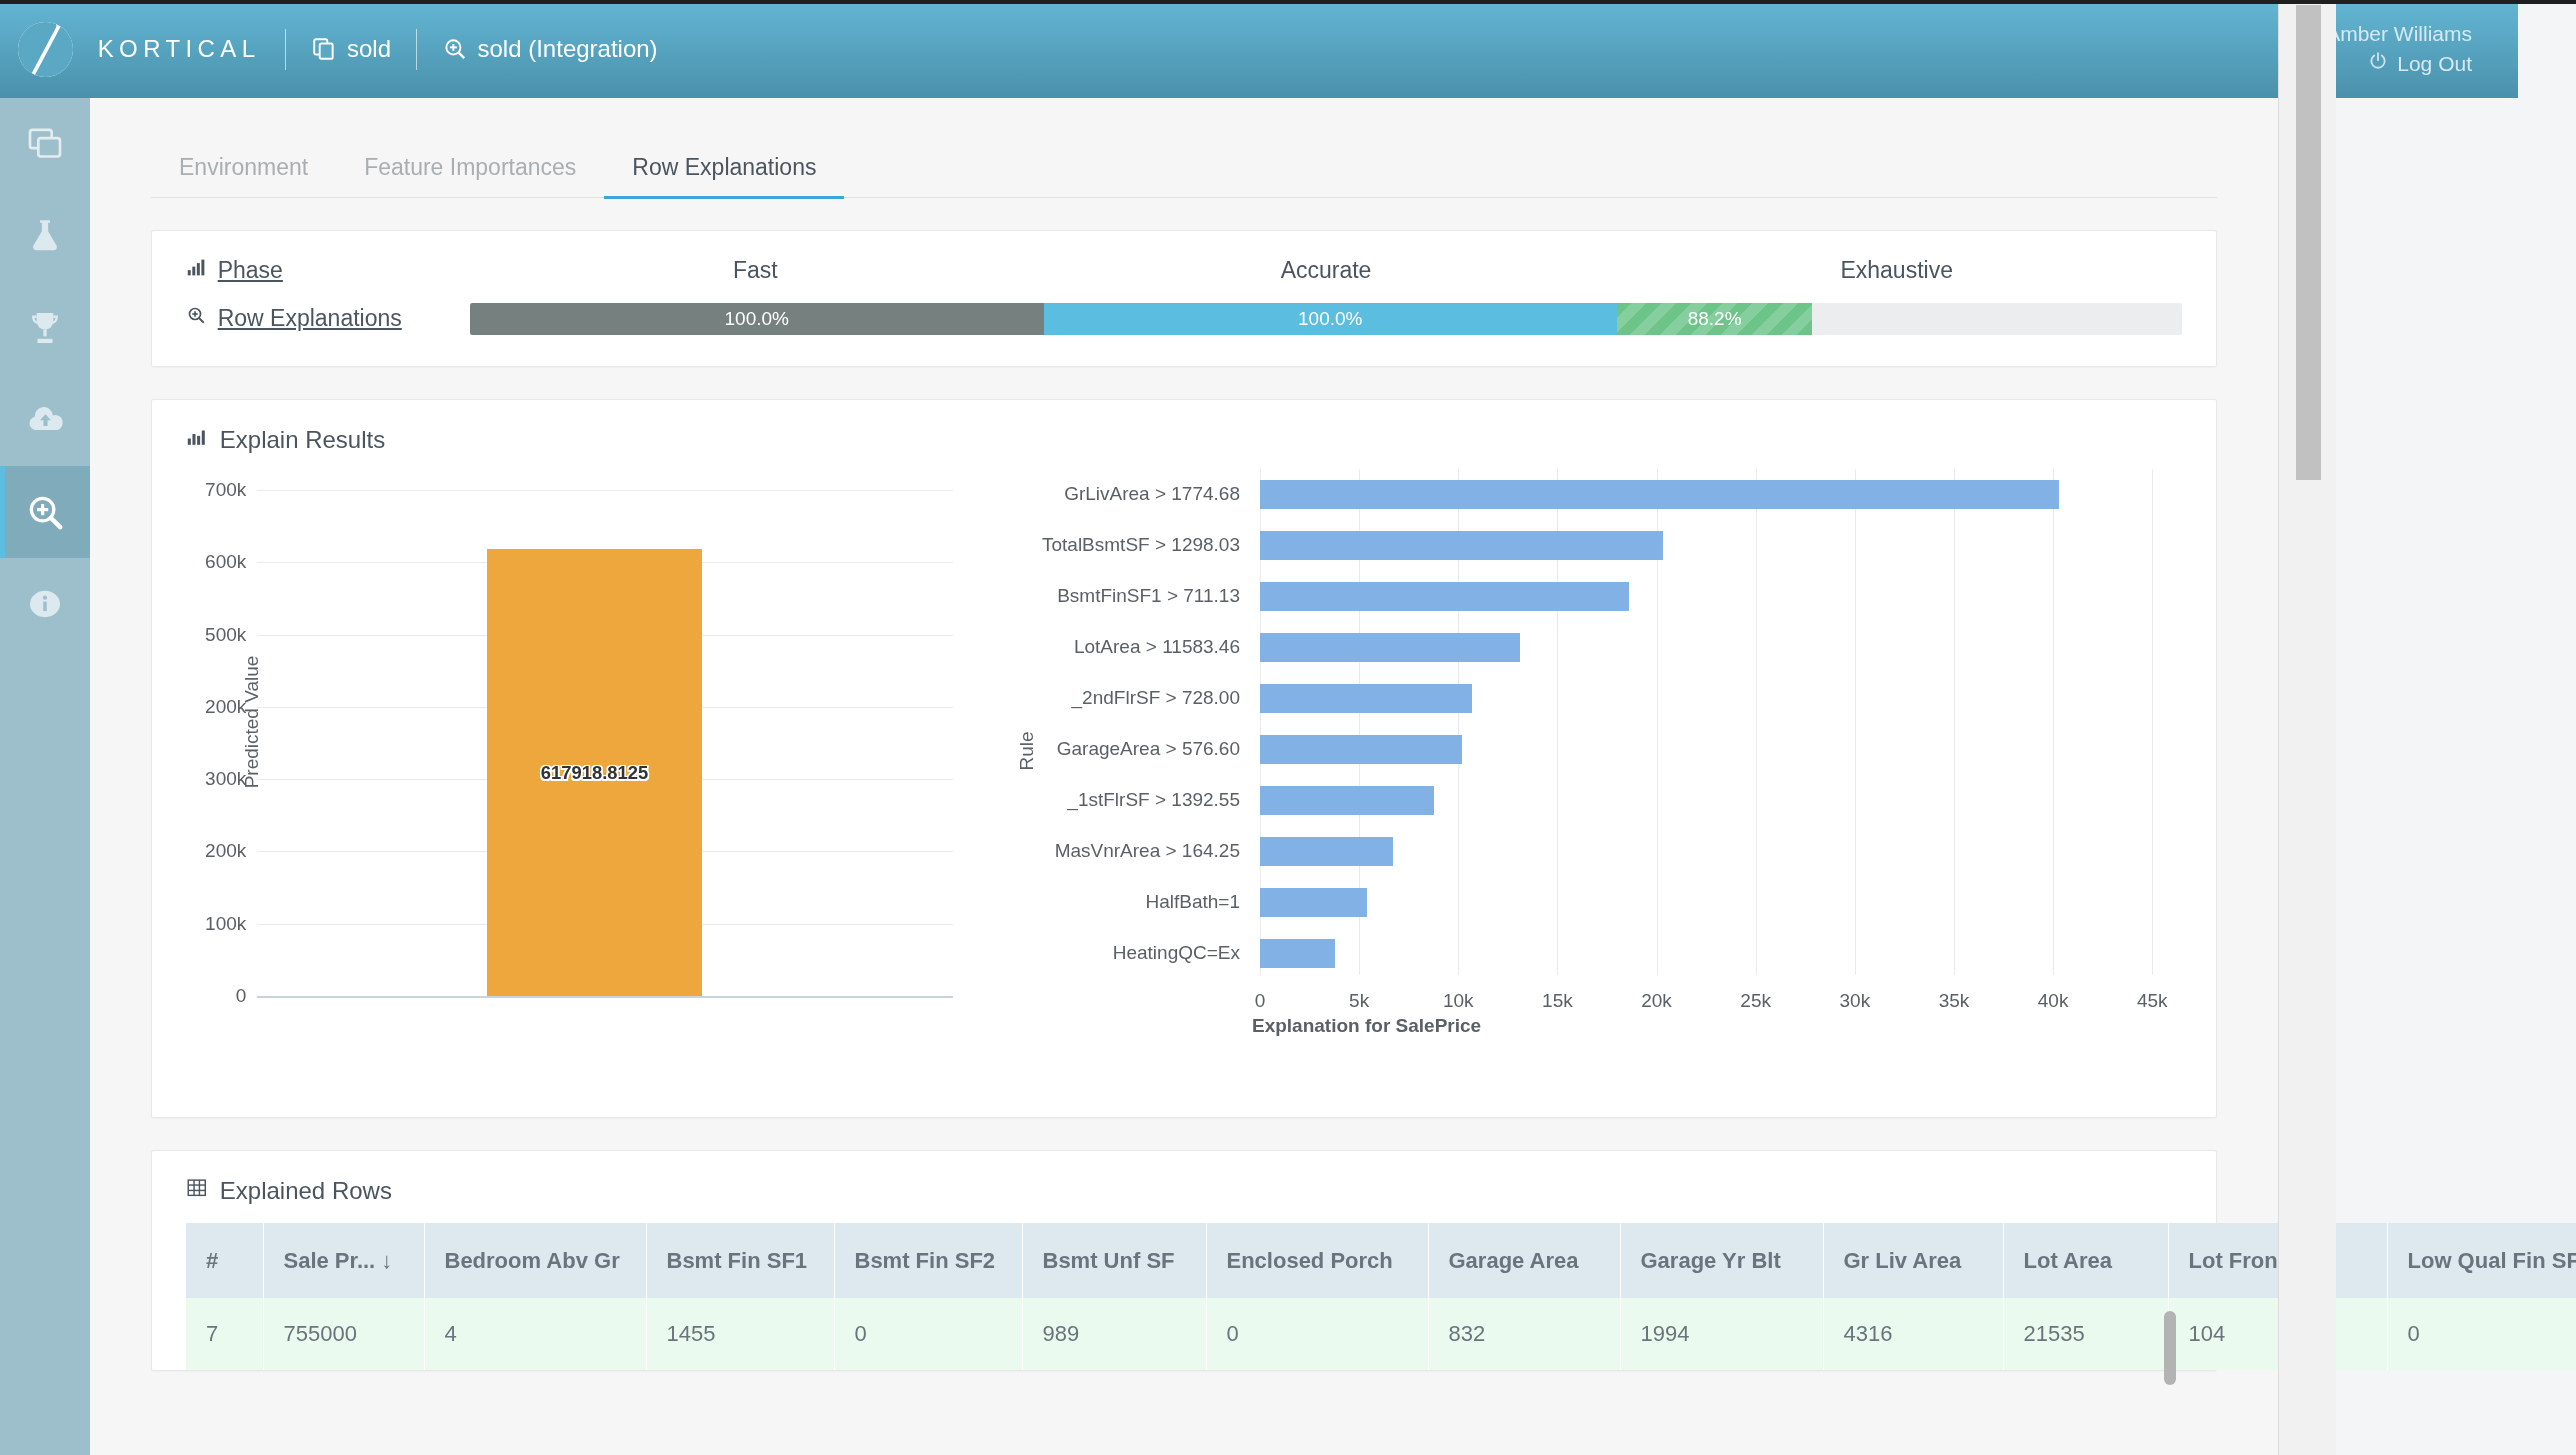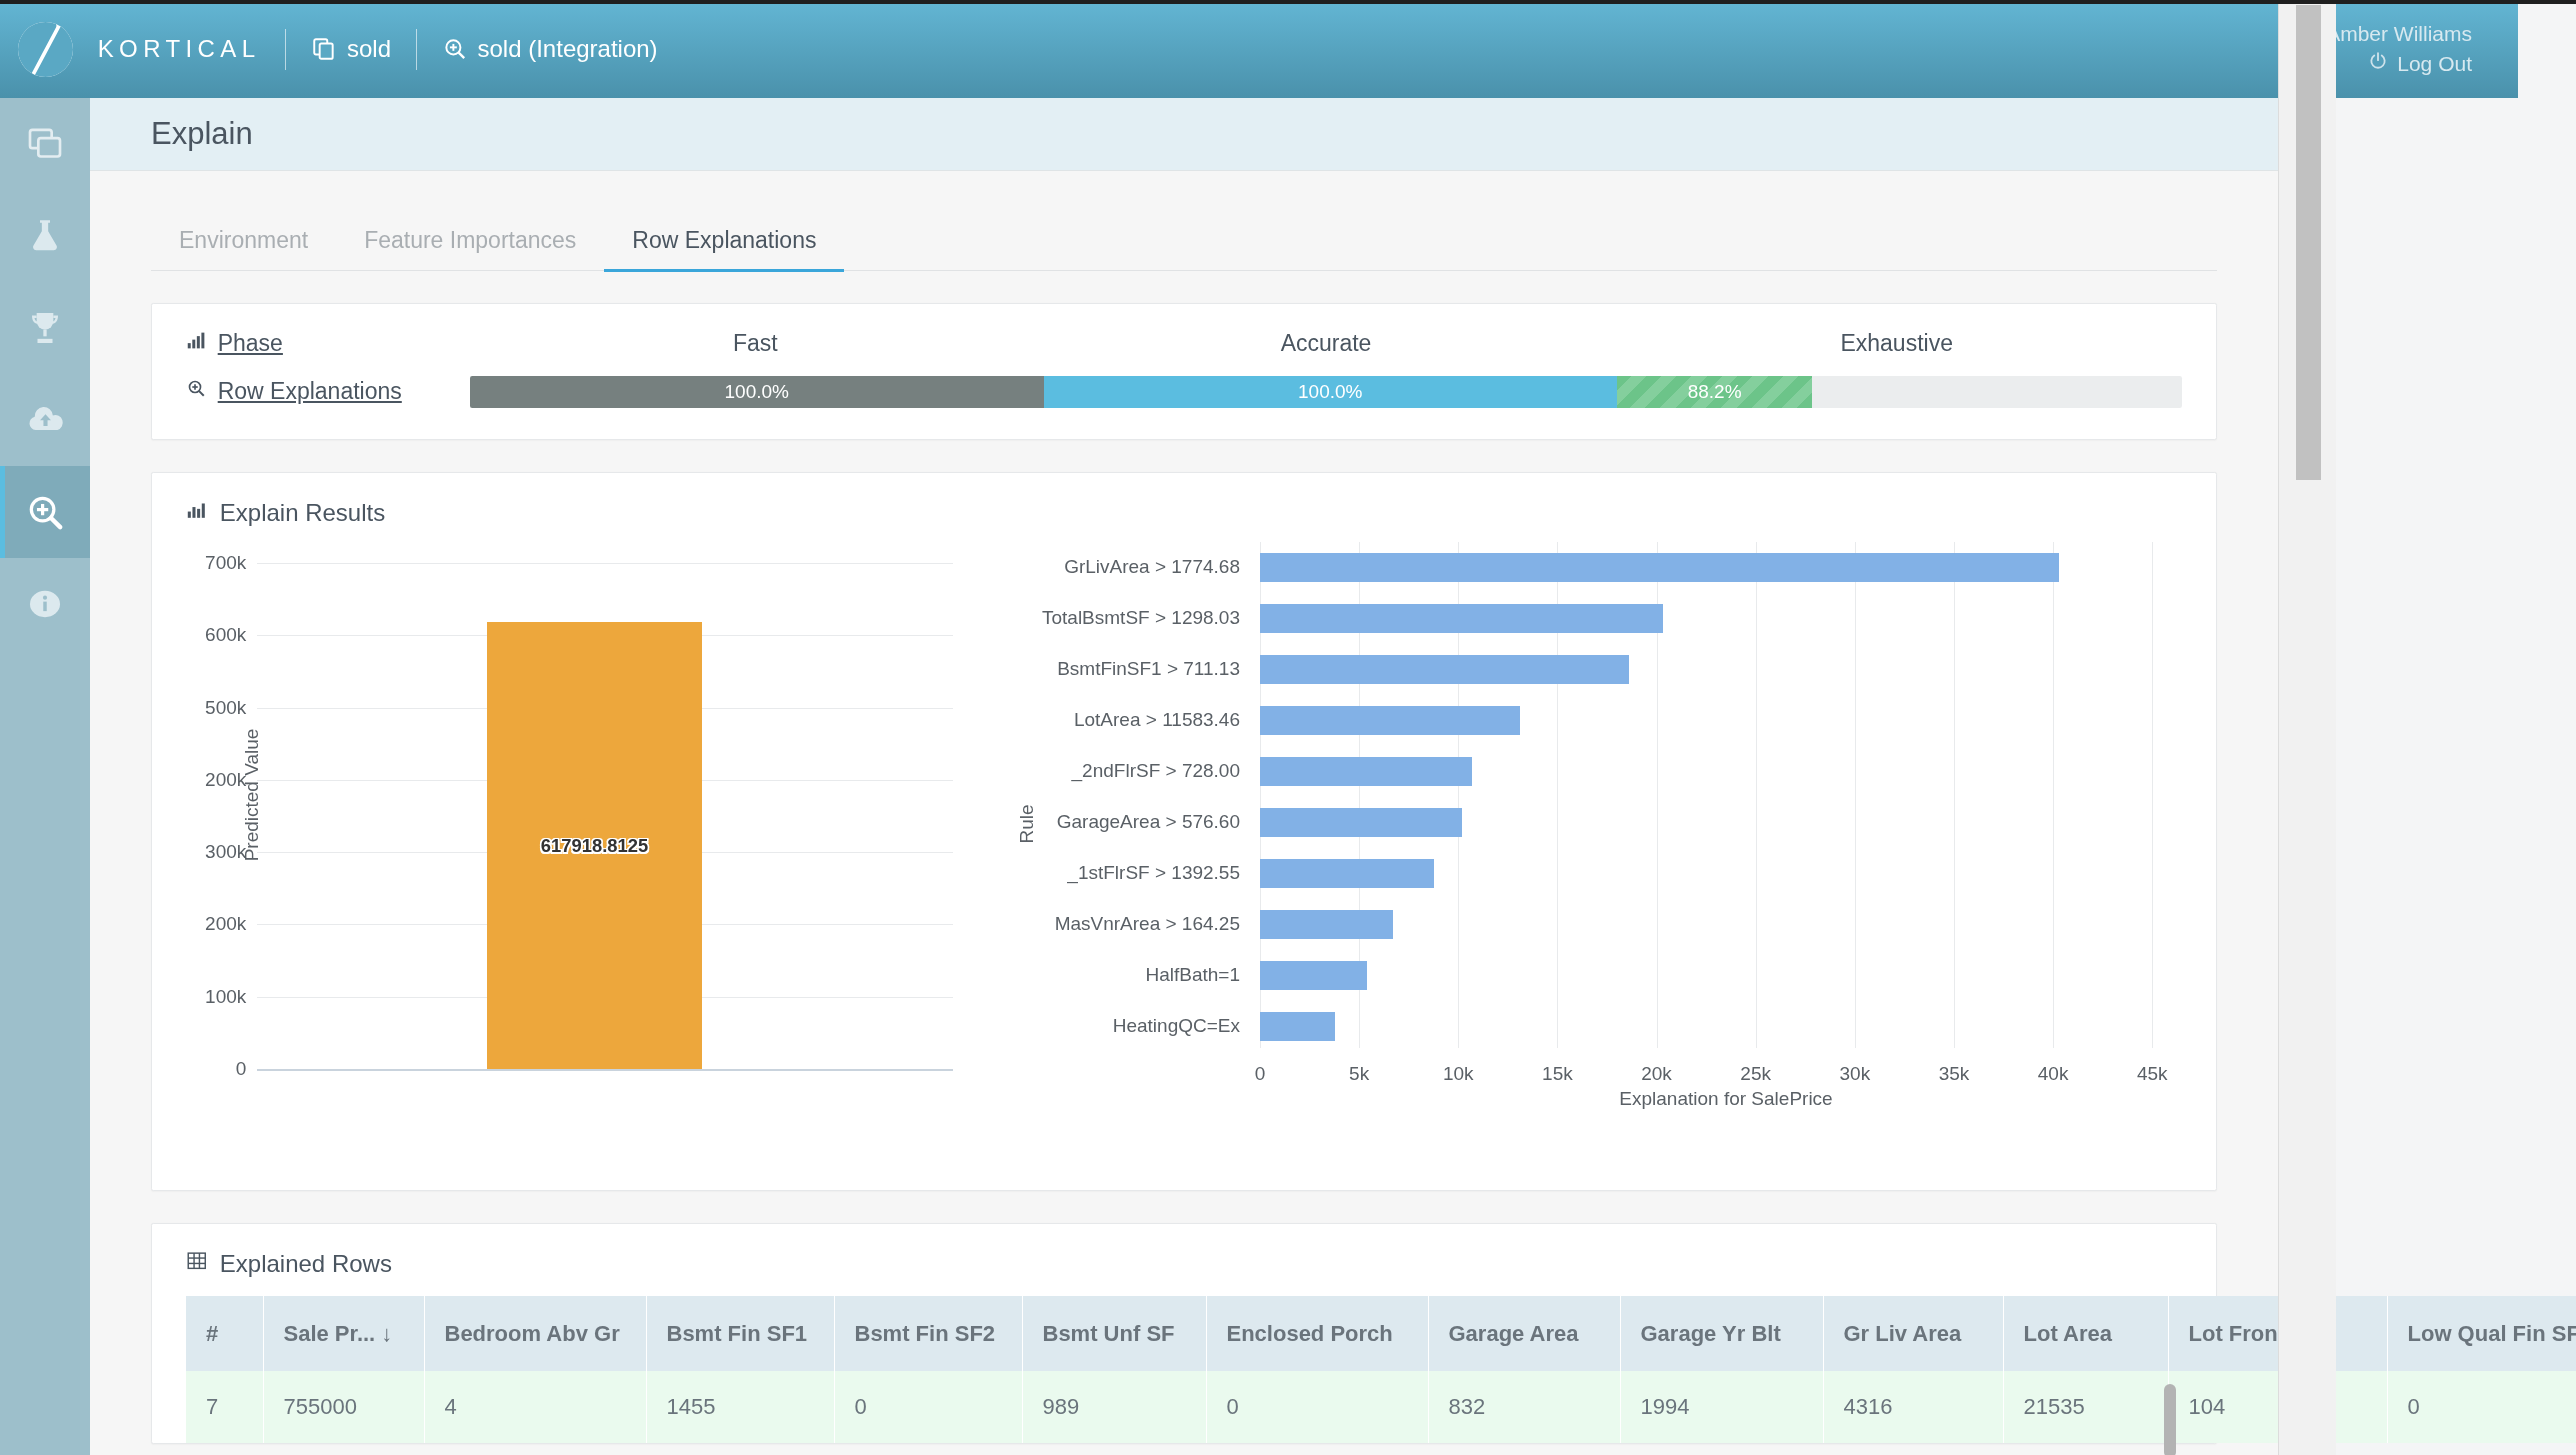--- a/index.html
+++ b/index.html
@@ -172,22 +172,22 @@
   .hb-plot { position: absolute; left: 253px; right: 0; top: 0; height: 506px; }
   .hb-gridline { position: absolute; top: 0; bottom: 0; width: 0.8px; background: #e8eaec; }
   .hb-row { height: 51px; display: flex; align-items: center; position: relative; }
   .hbar { height: 29px; background: #82b1e6; }
   .hb-ticks { position: absolute; left: 253px; right: 0; top: 512px; height: 46px; }
   .hb-tick {
     position: absolute; top: 9.2px; transform: translateX(-50%);
     font-size: 19px; color: #5a6066;
   }
   .hb-xtitle {
-    position: absolute; left: 263px; right: 0; top: 546px;
-    text-align: center; font-size: 19px; color: #5a6066;
+    position: absolute; left: 245px; right: 0; top: 546px;
+    text-align: left; font-size: 19px; color: #5a6066; font-weight: bold;
   }
 
   
   .tbl-wrap { padding: 18.4px 34px 0 34px; position: relative; }
   table { border-collapse: collapse; width: 100%; table-layout: fixed; }
   thead th {
     background: #dde9ef; color: #6a747c; font-size: 22px; font-weight: bold;
     text-align: left; padding: 24.5px 20px; white-space: nowrap;
     border-right: 1.5px solid #fff; overflow: hidden;
   }
@@ -321,23 +321,20 @@
           <ellipse cx="12" cy="12" rx="9.5" ry="8.3"></ellipse>
           <rect x="10.9" y="10.5" width="2.2" height="6" fill="#9dbfcb"></rect>
           <circle cx="12" cy="8" r="1.3" fill="#9dbfcb"></circle>
         </svg>
       </span>
     </div>
   </div>
 
   <div class="page">
 
-    <div class="page-head">
-      <div class="page-title">Explain</div>
-    </div>
 
     <div class="content">
 
       <div class="tabs">
         <div class="tab">Environment</div>
         <div class="tab">Feature Importances</div>
         <div class="tab active">Row Explanations</div>
       </div>
 
       <div class="card">

